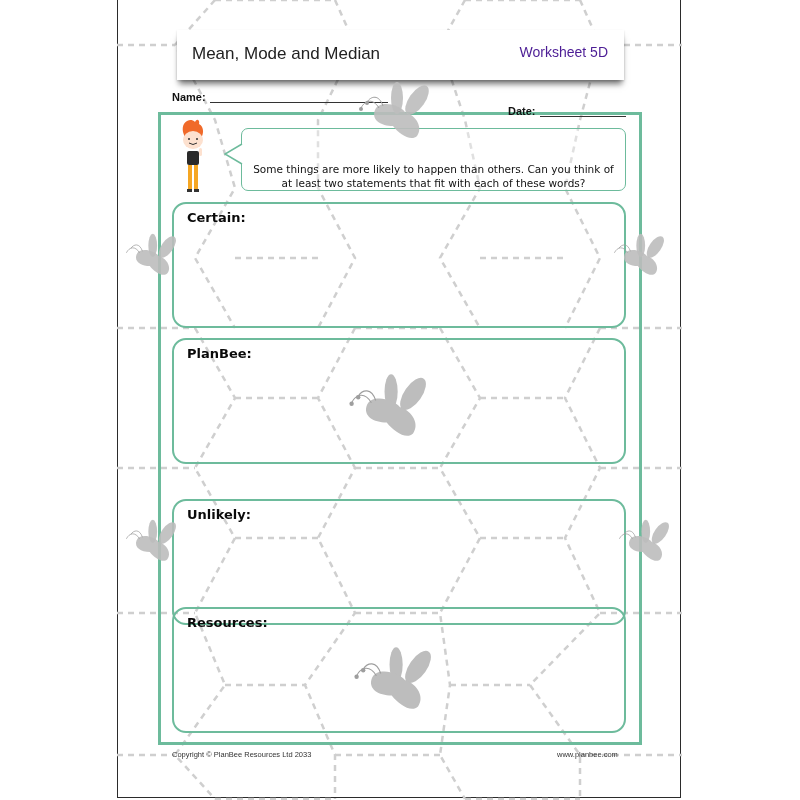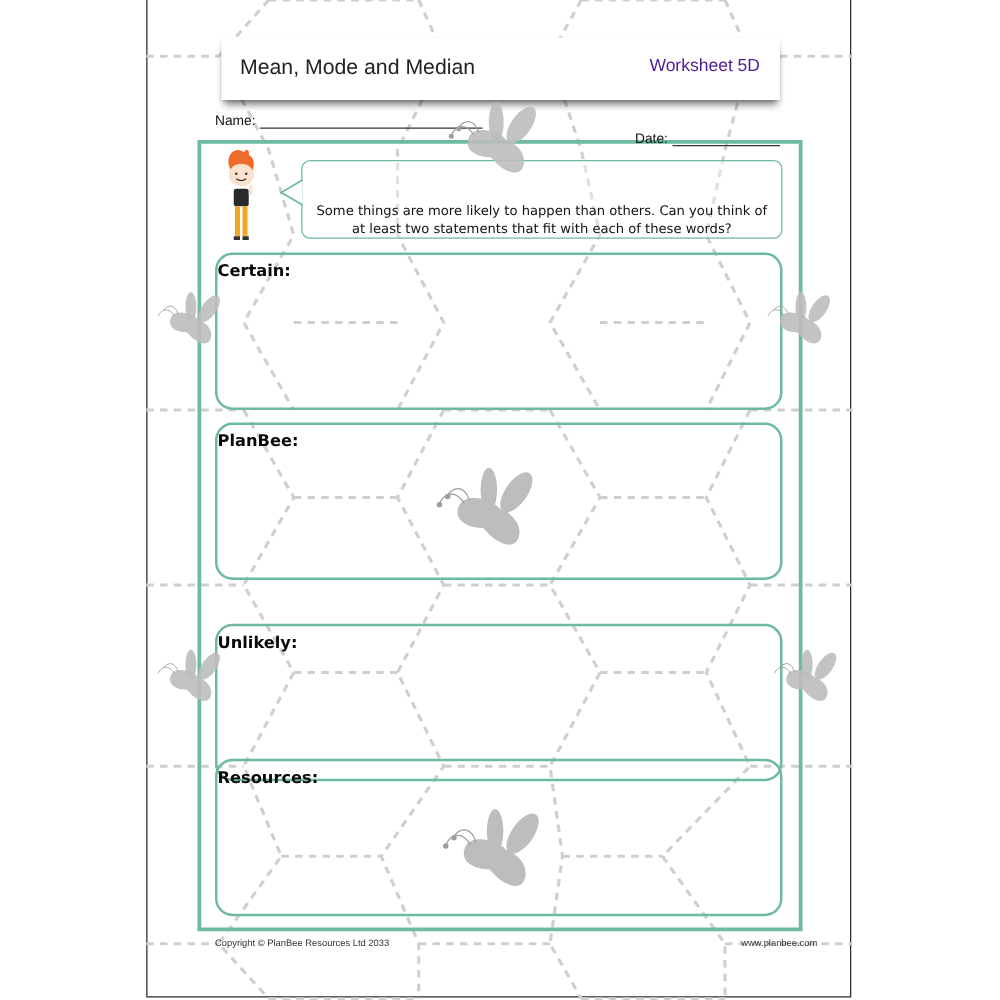--- a/index.html
+++ b/index.html
@@ -2,27 +2,27 @@
 <html><head>
   <meta charset="utf-8">
   <style>
     html, body { margin: 0; padding: 0; }
     body { width: 800px; height: 800px; background: #ffffff; position: relative; overflow: hidden; font-family: "DejaVu Sans", sans-serif; }
     .page { position: absolute; left: 117px; top: -2px; width: 564px; height: 800px; border: 1.5px solid #2b2b2b; background: #fff; box-sizing: border-box; overflow: hidden; }
     .hexgrid { position: absolute; left: 0; top: 0; width: 800px; height: 800px; z-index: 1; pointer-events: none; }
     .header-card { position: absolute; left: 177px; top: 30px; width: 447px; height: 50px; background: #fff; box-shadow: 0 6px 6px -2px rgba(0,0,0,0.55), 0 1px 2px rgba(0,0,0,0.15); z-index: 3; }
     .header-card .title { position: absolute; left: 15px; top: 14px; font-family: "Liberation Sans", sans-serif; font-size: 17px; color: #222; }
     .header-card .ws { position: absolute; right: 16px; top: 14px; font-family: "Liberation Sans", sans-serif; font-size: 14px; color: #4c1d95; }
-    .field { position: absolute; top: 91px; font-family: "Liberation Sans", sans-serif; font-weight: normal; font-size: 11px; color: #111; z-index: 3; }
+    .field { position: absolute; top: 91px; font-family: "Liberation Sans", sans-serif; font-weight: bold; font-size: 11px; color: #111; z-index: 3; }
     .field .line { display: inline-block; border-bottom: 1px solid #333; vertical-align: bottom; margin-left: 4px; height: 11px; }
     .frame { position: absolute; left: 158px; top: 112px; width: 484px; height: 633px; border: 3px solid #6dbb9c; box-sizing: border-box; z-index: 2; }
     .bubble { position: absolute; left: 241px; top: 128px; width: 385px; height: 63px; border: 1.5px solid #6dbb9c; border-radius: 7px; box-sizing: border-box; background: rgba(255,255,255,0.35); z-index: 3; display: flex; align-items: flex-end; justify-content: center; text-align: center; font-size: 10.5px; line-height: 14px; color: #111; padding: 0 10px; }
     .pointer { position: absolute; left: 224px; top: 143px; z-index: 4; }
     .answer-box { position: absolute; left: 172px; width: 454px; height: 126px; border: 2px solid #6dbb9c; border-radius: 14px; box-sizing: border-box; z-index: 3; }
-    .answer-box .label { position: absolute; left: 0; top: 6px; font-weight: bold; font-size: 13px; color: #0a0a0a; }
+    .answer-box .label { position: absolute; left: 13px; top: 6px; font-weight: bold; font-size: 13px; color: #0a0a0a; }
     .bee { position: absolute; z-index: 5; }
     .boy { position: absolute; left: 178px; top: 118px; z-index: 4; }
     .footer { position: absolute; top: 750px; font-family: "Liberation Sans", sans-serif; font-size: 7.5px; color: #333; z-index: 3; }
   </style>
 </head>
 <body>
 
 <div class="page"></div>
 
 <svg class="hexgrid" viewBox="0 0 800 800" width="800" height="800">
@@ -193,13 +193,13 @@
   </g>
   <g stroke="#9e9e9e" stroke-width="1" fill="none">
       <path d="M24 28 C18 18, 10 20, 6 28"></path>
       <path d="M28 26 C24 14, 16 16, 12 22"></path>
     </g>
   <circle cx="6" cy="29" r="2" fill="#9e9e9e"></circle>
     <circle cx="12" cy="23" r="2" fill="#9e9e9e"></circle>
 </svg>
 
 <span class="footer" style="left:172px;">Copyright © PlanBee Resources Ltd 2033</span>
-<span class="footer" style="left:557px;margin-left:36px;">www.planbee.com</span>
+<span class="footer" style="left:557px;">www.planbee.com</span>
 
 </body></html>

